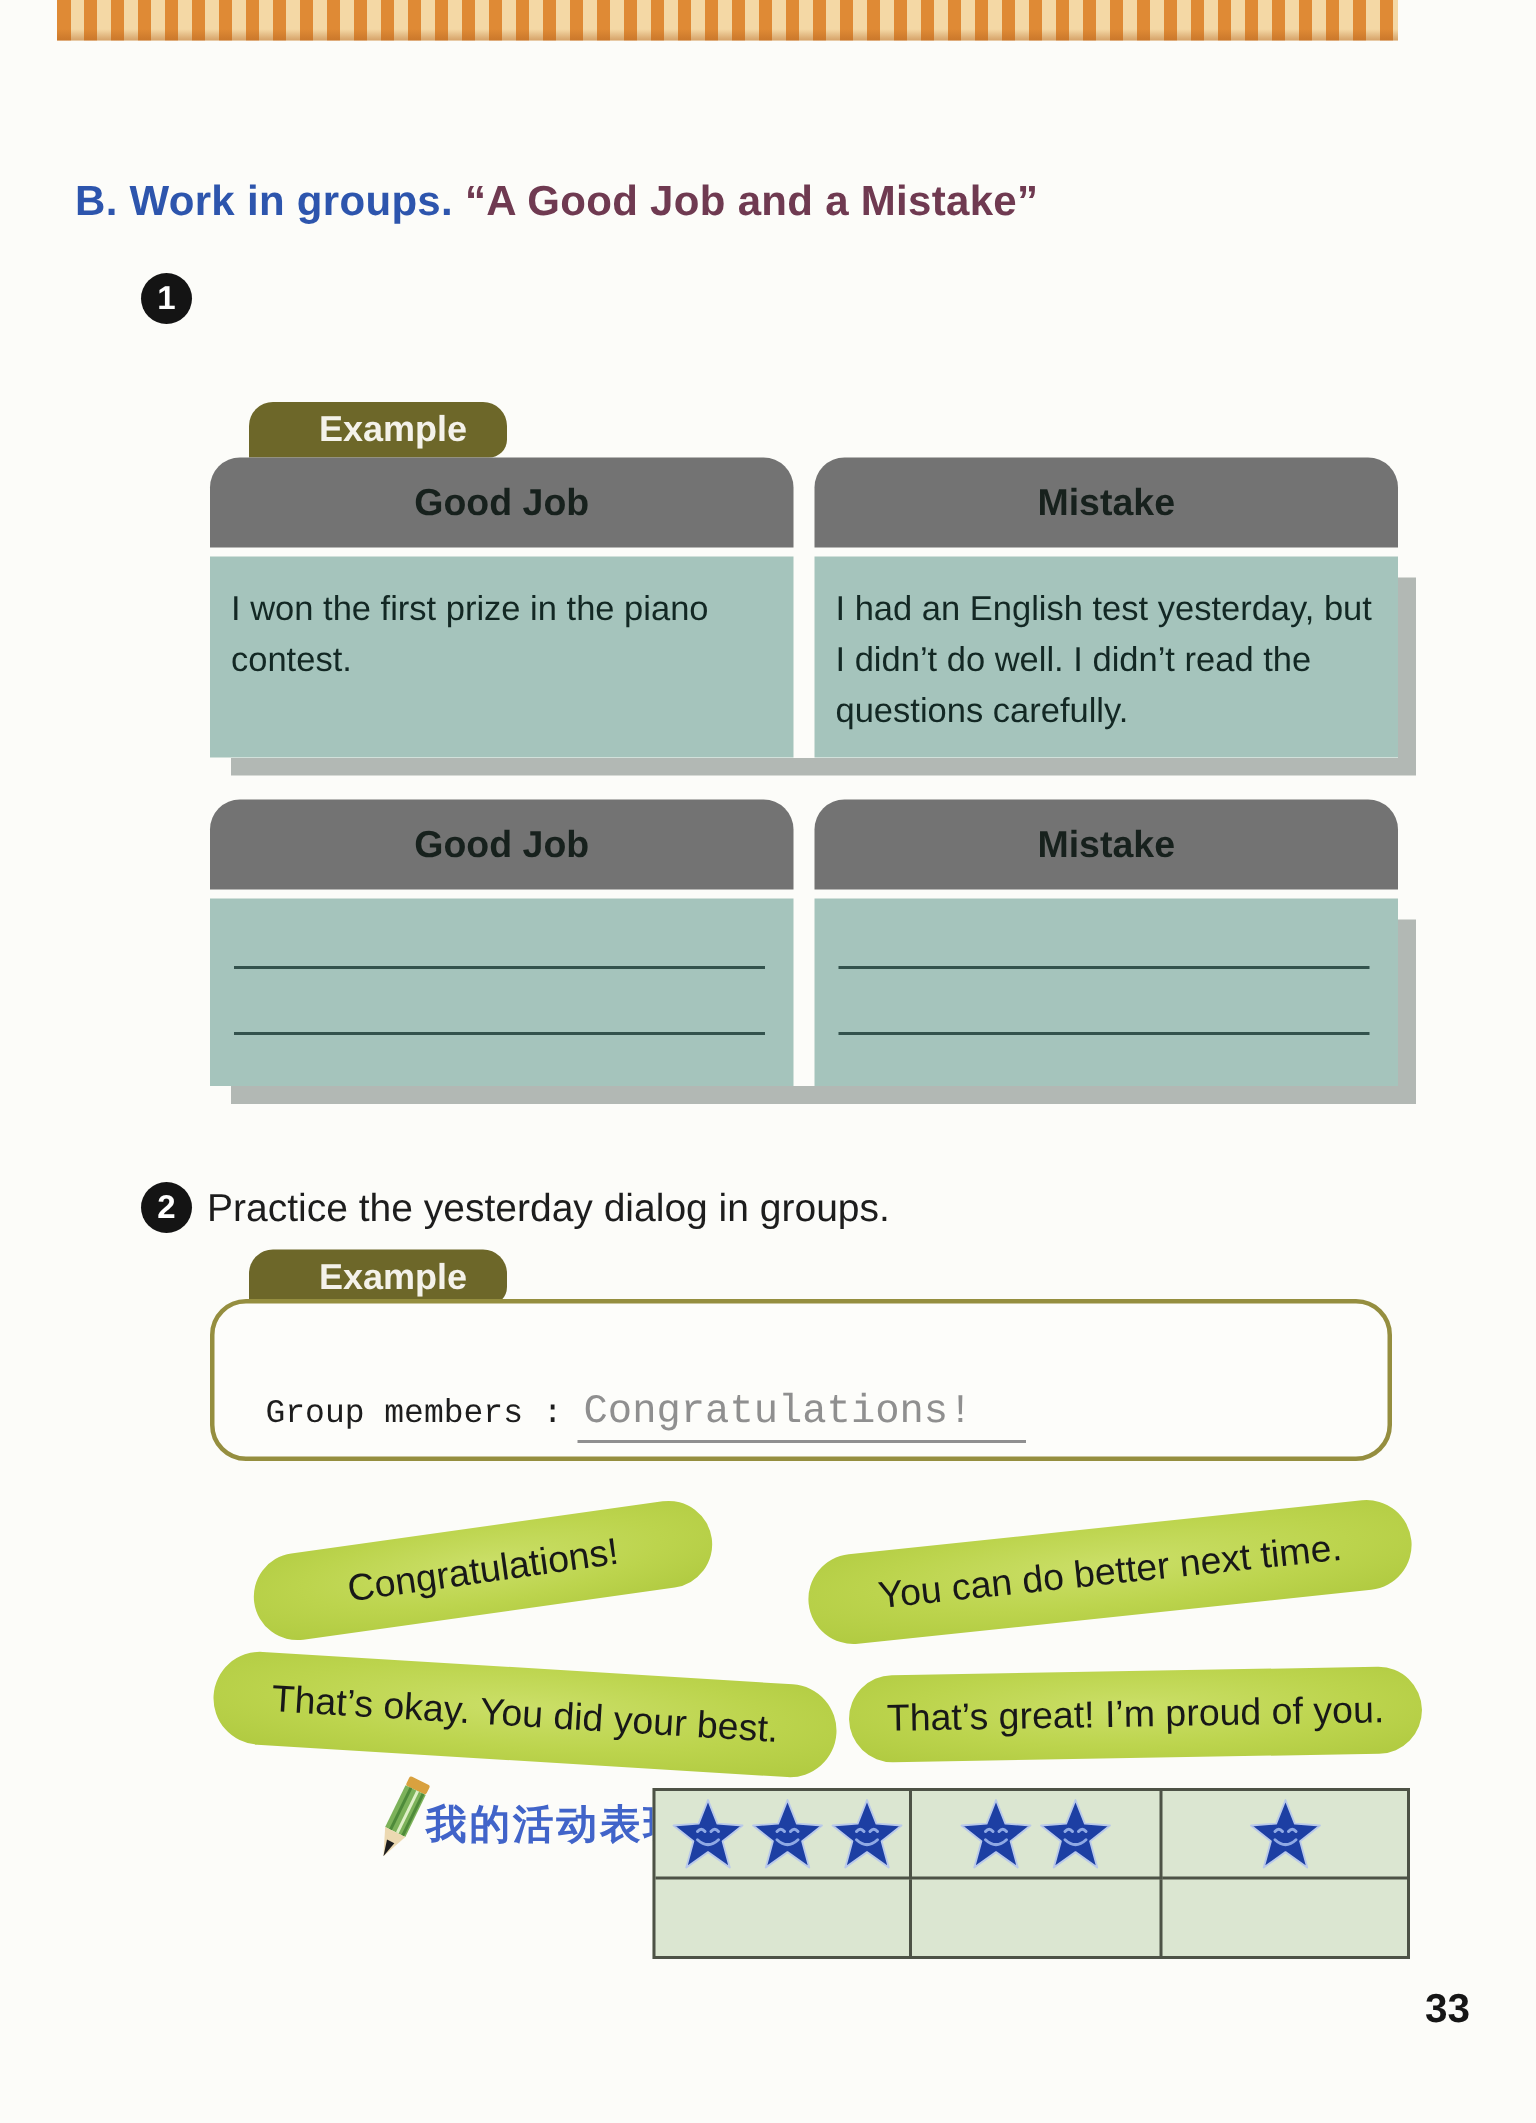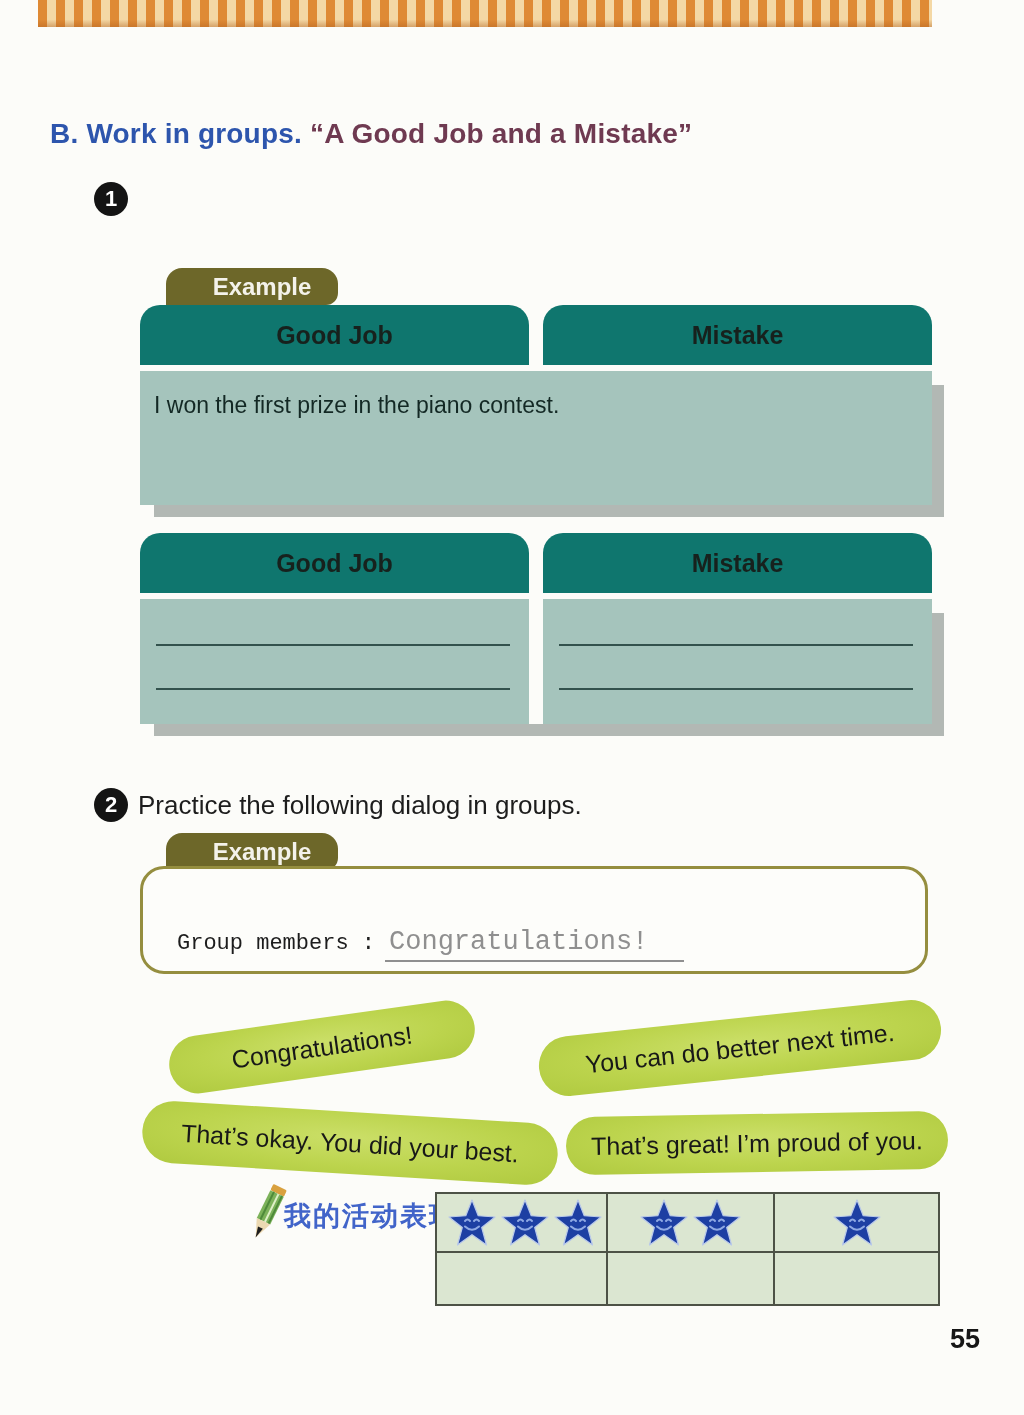--- a/index.html
+++ b/index.html
@@ -32,21 +32,21 @@
     color:#f4f2ea; font-weight:bold; font-size:24px;
     display:flex; align-items:center; justify-content:center;
     border-radius:16px 16px 12px 0;
     padding-left:20px;
   }
 
   
   .gtable{position:absolute; left:140px; width:792px;}
   .thead{display:flex; gap:14px;}
   .th{
-    flex:1; height:60px; background:#0f766e; border-radius:20px 20px 0 0;
+    flex:1; height:60px; background:#737373; border-radius:20px 20px 0 0;
     display:flex; align-items:center; justify-content:center;
     font-size:25px; font-weight:bold; color:#17211d;
   }
   .tbody{display:flex; gap:14px; margin-top:6px; box-shadow:13px 13px 0 -1px #b2b8b4;}
   .td{
     flex:1; background:#a5c4bc; box-sizing:border-box;
     font-size:23px; line-height:34px; color:#132824;
     padding:17px 6px 0 14px;
   }
   .td.example{height:134px;}
@@ -117,20 +117,21 @@
 
   <div class="example-tab" style="left:166px; top:268px;">Example</div>
 
   <div class="gtable" style="top:305px;">
     <div class="thead">
       <div class="th">Good Job</div>
       <div class="th">Mistake</div>
     </div>
     <div class="tbody">
       <div class="td example">I won the first prize in the piano contest.</div>
+      <div class="td example">I had an English test yesterday, but I didn’t do well. I didn’t read the questions carefully.</div>
     </div>
   </div>
 
   <div class="gtable" style="top:533px;">
     <div class="thead">
       <div class="th">Good Job</div>
       <div class="th">Mistake</div>
     </div>
     <div class="tbody">
       <div class="td blank">
@@ -138,21 +139,21 @@
         <div class="write-line l2"></div>
       </div>
       <div class="td blank">
         <div class="write-line l1"></div>
         <div class="write-line l2"></div>
       </div>
     </div>
   </div>
 
   <div class="num-circle" style="left:94px; top:788px;">2</div>
-  <div class="instruction" style="left:138px; top:786px; width:700px;">Practice the following dialog in groups.</div>
+  <div class="instruction" style="left:138px; top:786px; width:700px;">Practice the yesterday dialog in groups.</div>
 
   <div class="example-tab" style="left:166px; top:833px;">Example</div>
 
   <div class="dialog-box">
     <div class="dialog-line2">
       <span>Group members :</span>
       <span class="answer">Congratulations!</span>
     </div>
   </div>
 
@@ -216,15 +217,15 @@
     <path d="M36 46 q5 -6 10 0" fill="none" stroke="#8fa9e4" stroke-width="4" stroke-linecap="round"></path>
     <path d="M54 46 q5 -6 10 0" fill="none" stroke="#8fa9e4" stroke-width="4" stroke-linecap="round"></path>
     <path d="M36 57 Q50 70 64 57" fill="none" stroke="#8fa9e4" stroke-width="4" stroke-linecap="round"></path>
   </svg>
 </div>
     <div class="star-cell c1"></div>
     <div class="star-cell c2"></div>
     <div class="star-cell c3"></div>
   </div>
 
-  <div class="page-number">55</div>
+  <div class="page-number">33</div>
 
 </div>
 
 </body></html>

